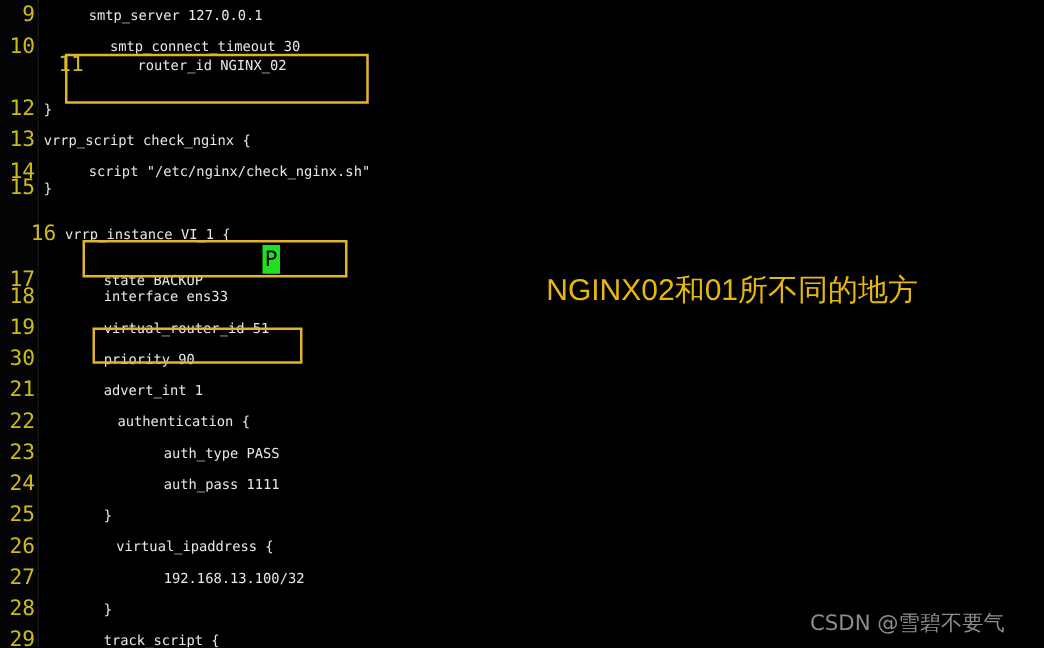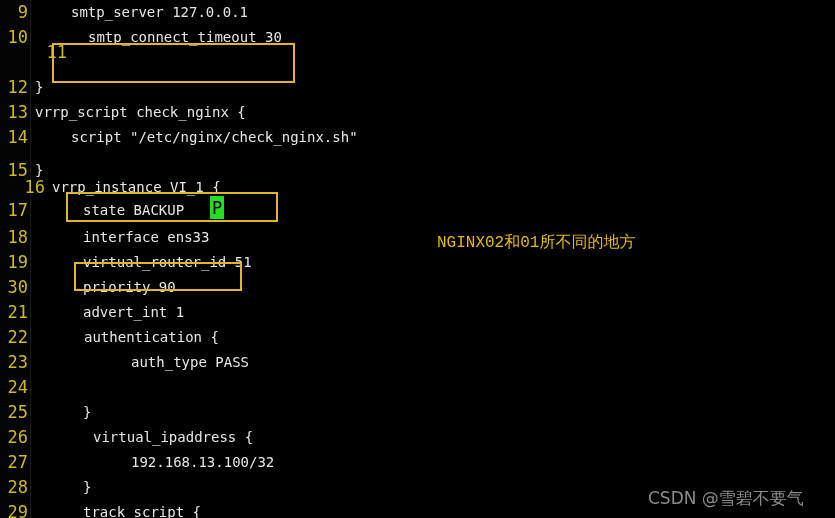--- a/index.html
+++ b/index.html
@@ -55,21 +55,21 @@
     width: 28px;
     text-align: right;
     color: #cdbb1e;
     font-size: 17px;
     font-family: "DejaVu Sans Mono", "Liberation Mono", monospace;
   }
   .code {
     position: absolute;
     left: 35px;
     color: #e6e6e6;
-    font-size: 14px;
+    font-size: 11px;
     letter-spacing: 0px;
     font-family: "DejaVu Sans Mono", "Liberation Mono", monospace;
   }
 
   
   .cursor-block {
     position: absolute;
     background: #21e021;
     color: #000000;
     font-size: 17px;
@@ -85,24 +85,23 @@
     border: 2px solid #e2b528;
     box-sizing: border-box;
     background: transparent;
     pointer-events: none;
   }
 
   
   .annotation {
     position: absolute;
     color: #e5b80b;
-    font-size: 16px;
-    font-family: Liberation Mono, monospace;
+    font-size: 24px;
+    font-family: Liberation Sans, sans-serif;
     white-space: nowrap;
-    margin-top: 16px;
   }
 
   
   .watermark {
     position: absolute;
     color: #8c8c8c;
     font-size: 17px;
     font-family: "DejaVu Sans", "Liberation Sans", sans-serif;
     white-space: nowrap;
   }
@@ -111,34 +110,34 @@
 <body>
 
 <div id="editor">
 
   <div class="gutter"></div>
   <div class="gutter-rule"></div>
 
   <div id="rows">
       <div class="row" style="top: 0px;"><span class="lineno">9</span><span class="code" style="left: 71px;">smtp_server 127.0.0.1</span></div>
       <div class="row" style="top: 25px;"><span class="lineno">10</span><span class="code" style="left: 88px;">smtp_connect_timeout 30</span></div>
-      <div class="row" style="top: 40px; margin-left: 39px;"><span class="lineno">11</span></div>
+      <div class="row" style="top: 40px; margin-left: 39px;"><span class="lineno">11</span><span class="code" style="left: 71px;">router_id NGINX_02</span></div>
       <div class="row" style="top: 75px;"><span class="lineno">12</span><span class="code" style="left: 35px;">}</span></div>
       <div class="row" style="top: 100px;"><span class="lineno">13</span><span class="code" style="left: 35px;">vrrp_script check_nginx {</span></div>
       <div class="row" style="top: 125px;"><span class="lineno">14</span><span class="code" style="left: 71px;">script "/etc/nginx/check_nginx.sh"</span></div>
-      <div class="row" style="top: 158px;"><span class="lineno">15</span><span class="code" style="left: 35px;">}</span></div>
+      <div class="row" style="top: 138px;"><span class="lineno">15</span><span class="code" style="left: 35px;">}</span></div>
       <div class="row" style="top: 175px; margin-left: 17px;"><span class="lineno">16</span><span class="code" style="left: 35px;">vrrp_instance VI_1 {</span></div>
-      <div class="row" style="top: 198px;"><span class="lineno">17</span><span class="code" style="left: 83px;">state BACKUP</span></div>
+      <div class="row" style="top: 212px;"><span class="lineno">17</span><span class="code" style="left: 83px;">state BACKUP</span></div>
       <div class="row" style="top: 225px;"><span class="lineno">18</span><span class="code" style="left: 83px;">interface ens33</span></div>
       <div class="row" style="top: 250px;"><span class="lineno">19</span><span class="code" style="left: 83px;">virtual_router_id 51</span></div>
       <div class="row" style="top: 275px;"><span class="lineno">30</span><span class="code" style="left: 83px;">priority 90</span></div>
       <div class="row" style="top: 300px;"><span class="lineno">21</span><span class="code" style="left: 83px;">advert_int 1</span></div>
-      <div class="row" style="top: 325px; padding-left: 40px;"><span class="lineno">22</span><span class="code" style="left: 84px;">authentication {</span></div>
+      <div class="row" style="top: 325px; padding-left: 40px;"><span class="lineno">22</span><span class="code" style="left: 94px;">authentication {</span></div>
       <div class="row" style="top: 350px;"><span class="lineno">23</span><span class="code" style="left: 131px;">auth_type PASS</span></div>
-      <div class="row" style="top: 375px;"><span class="lineno">24</span></div>
+      <div class="row" style="top: 375px;"><span class="lineno">24</span><span class="code" style="left: 131px;">auth_pass 1111</span></div>
       <div class="row" style="top: 400px;"><span class="lineno">25</span><span class="code" style="left: 83px;">}</span></div>
       <div class="row" style="top: 425px;"><span class="lineno">26</span><span class="code" style="left: 93px;">virtual_ipaddress {</span></div>
       <div class="row" style="top: 450px;"><span class="lineno">27</span><span class="code" style="left: 131px;">192.168.13.100/32</span></div>
       <div class="row" style="top: 475px;"><span class="lineno">28</span><span class="code" style="left: 83px;">}</span></div>
       <div class="row" style="top: 500px;"><span class="lineno">29</span><span class="code" style="left: 83px;">track_script {</span></div>
     </div>
 
   <div id="cursor" class="cursor-block" style="left: 210px; top: 196px; width: 14px; height: 23px; background: rgb(33, 224, 33); color: rgb(0, 0, 0);">P</div>
 
   <div id="boxes">

